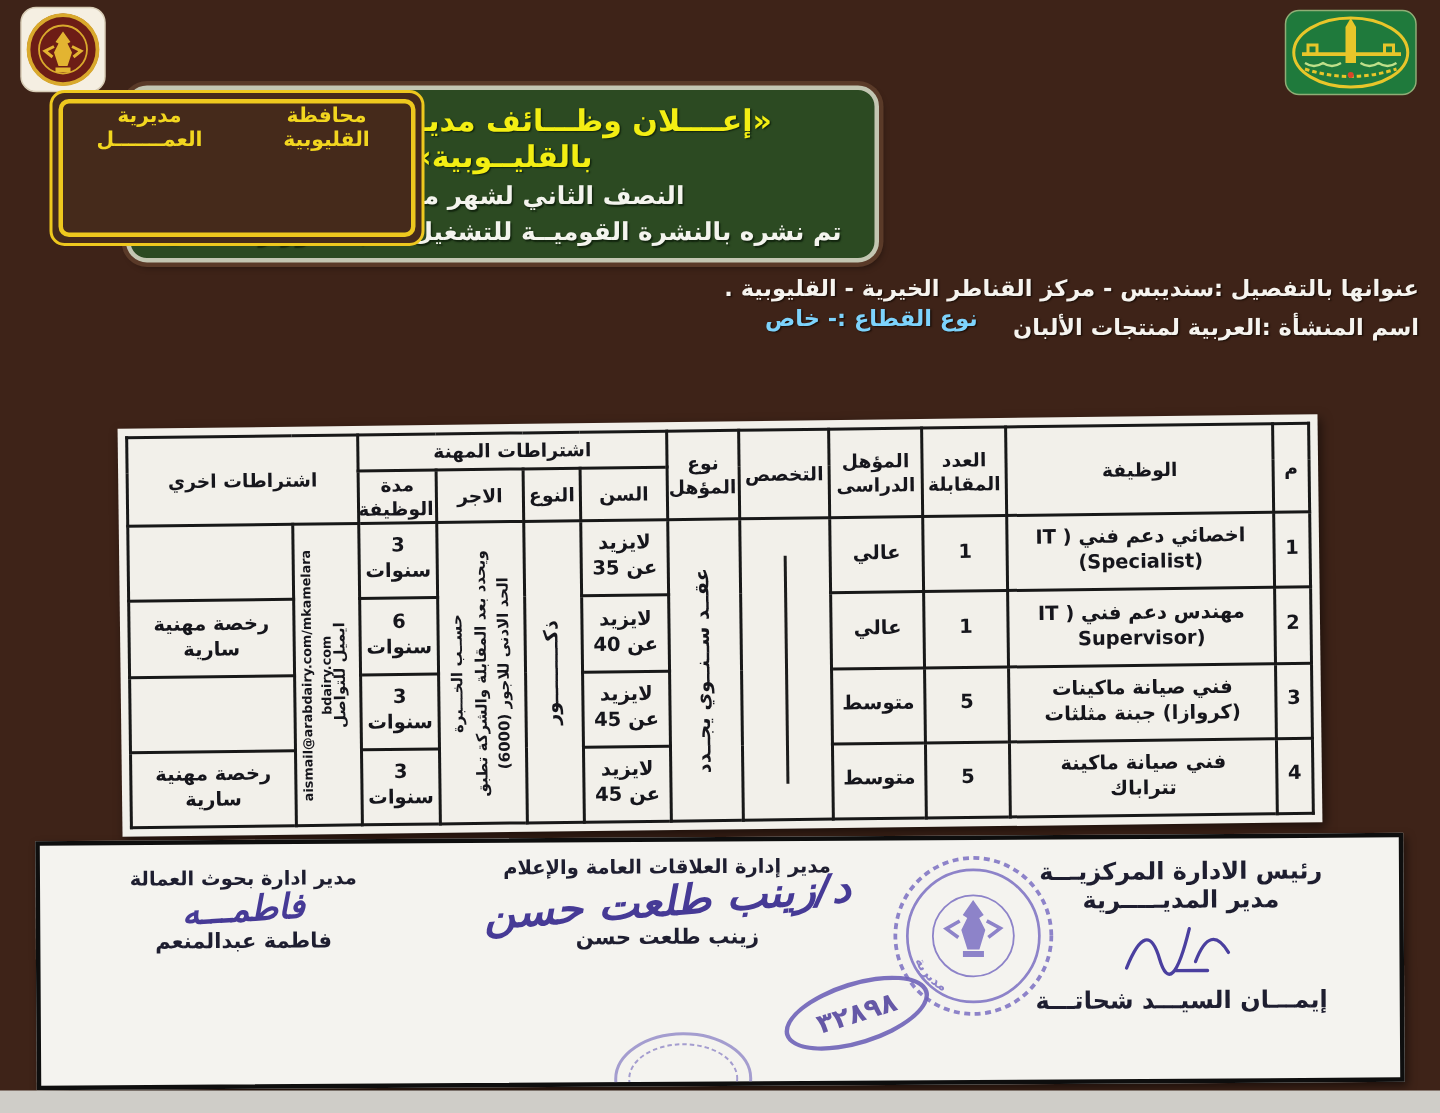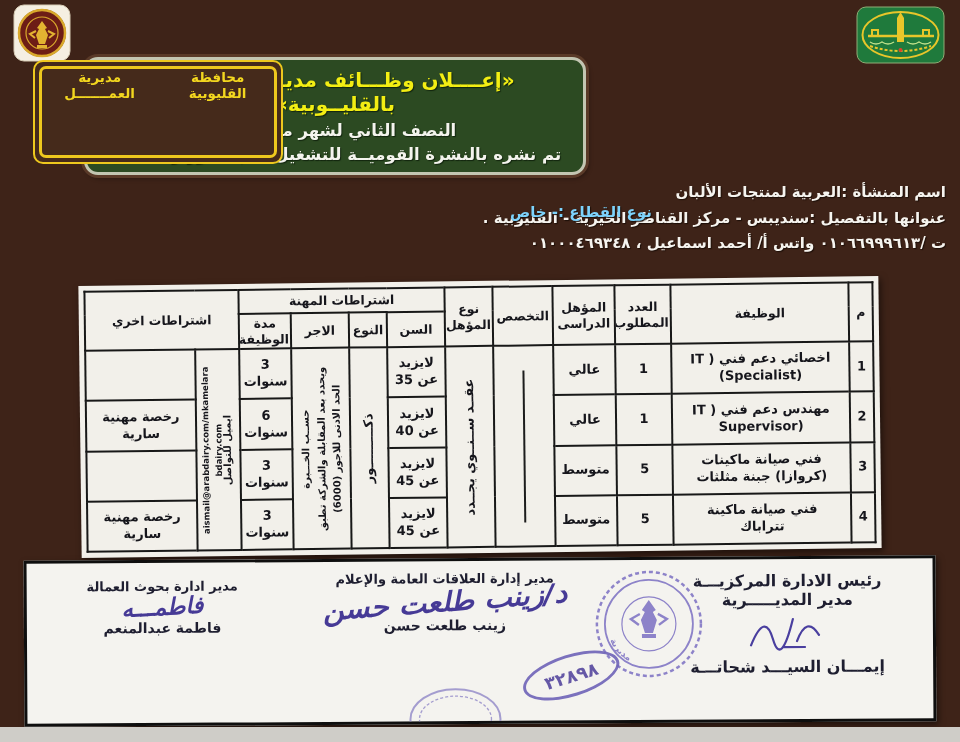--- a/index.html
+++ b/index.html
@@ -147,23 +147,22 @@
   </div>
 
   <div class="dir-box">
     <div class="inner">
       <div class="t">محافظة القليوبية</div>
       <div class="t">مديرية العمـــــــل</div>
     </div>
   </div>
 
   <div class="info">
+    <div>عنوانها بالتفصيل :سنديبس - مركز القناطر الخيرية - القليوبية .</div>
     <div>اسم المنشأة :العربية لمنتجات الألبان</div>
-    <div>عنوانها بالتفصيل :سنديبس - مركز القناطر الخيرية - القليوبية .</div>
-    <div>ت  /٠١٠٦٦٩٩٩٦١٣ واتس أ/ أحمد اسماعيل  ،   ٠١٠٠٠٤٦٩٣٤٨</div>
   </div>
   <div class="sector">نوع القطاع :- خاص</div>
 
   <div class="paper">
     <table class="jobs">
       <colgroup>
         <col style="width:24px">
           <col style="width:178px">
           <col style="width:56px">
           <col style="width:62px">
@@ -174,21 +173,21 @@
         <col style="width:58px">
           <col style="width:52px">
           <col style="width:44px">
           <col style="width:110px">
       </colgroup>
       <thead>
         <tr style="height:24px">
           <th rowspan="2">م</th>
           <th rowspan="2">الوظيفة</th>
           <th rowspan="2" class="pre">العدد
-المطلوب</th>
+المقابلة</th>
           <th rowspan="2" class="pre">المؤهل
 الدراسى</th>
           <th rowspan="2">التخصص</th>
           <th rowspan="2" class="pre">نوع
 المؤهل</th>
           <th colspan="4">اشتراطات المهنة</th>
           <th colspan="2" rowspan="2">اشتراطات اخري</th>
         </tr>
         <tr style="height:34px">
           <th>السن</th>

